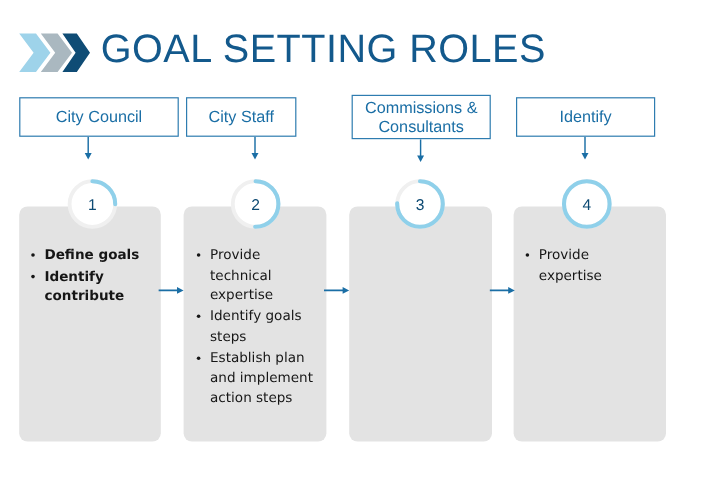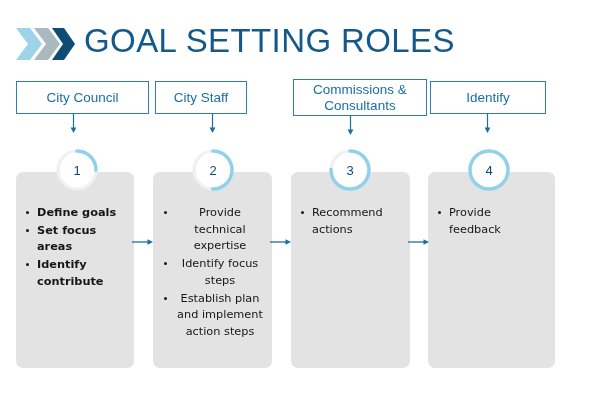--- a/index.html
+++ b/index.html
@@ -157,21 +157,21 @@
 <div class="header-box" style="left:155px; top:81px; width:92px; height:33px;">
   <span>City Staff</span>
 </div>
 <div class="header-arrow" style="left:208px; top:114px;">
   <svg width="9" height="20" viewBox="0 0 9 20">
     <line x1="4.5" y1="0" x2="4.5" y2="14" stroke="#1a6ea5" stroke-width="1.2"></line>
     <path d="M4.5 19 L1.6 13.5 L7.4 13.5 Z" fill="#1a6ea5"></path>
   </svg>
 </div>
 
-<div class="header-box" style="left:293px; top:79px; width:134px; height:37px;">
+<div class="header-box" style="left:293px; top:79px; width:116px; height:37px;">
   <span>Commissions &amp; Consultants</span>
 </div>
 <div class="header-arrow" style="left:346px; top:116px;">
   <svg width="9" height="20" viewBox="0 0 9 20">
     <line x1="4.5" y1="0" x2="4.5" y2="14" stroke="#1a6ea5" stroke-width="1.2"></line>
     <path d="M4.5 19 L1.6 13.5 L7.4 13.5 Z" fill="#1a6ea5"></path>
   </svg>
 </div>
 
 <div class="header-box" style="left:430px; top:81px; width:116px; height:33px;">
@@ -220,36 +220,34 @@
   <svg width="44" height="44" viewBox="0 0 44 44">
     <circle cx="22" cy="22" r="20" fill="#ffffff"></circle>
     <circle cx="22" cy="22" r="19" fill="none" stroke="#f0f0f0" stroke-width="3.2"></circle>
     <circle cx="22" cy="22" r="19" fill="none" stroke="#8fd0ea" stroke-width="3.4" stroke-linecap="round" stroke-dasharray="119.4 0" transform="rotate(-90 22 22)"></circle>
   </svg>
   <span class="step-num">4</span>
 </div>
 
 <ul class="bullets" style="left:24px; width:104px;font-weight:bold;">
   <li>Define goals</li>
-  <li>Set focus areas</li>
   <li>Identify contribute</li>
 </ul>
 
-<ul class="bullets" style="left:162px; width:103px;text-align:center;">
+<ul class="bullets" style="left:162px; width:103px;">
   <li>Provide technical expertise</li>
-  <li>Identify  focus steps</li>
+  <li>Identify  goals steps</li>
   <li>Establish plan and implement action steps</li>
 </ul>
 
 <ul class="bullets" style="left:299px; width:106px;">
-  <li>Recommend actions</li>
 </ul>
 
 <ul class="bullets" style="left:436px; width:110px;">
-  <li>Provide feedback</li>
+  <li>Provide expertise</li>
 </ul>
 
 <div class="connector" style="left:132px;">
   <svg width="22" height="16" viewBox="0 0 22 16">
     <line x1="0" y1="8" x2="17" y2="8" stroke="#1a6ea5" stroke-width="1.3"></line>
     <path d="M21 8 L15.5 5.2 L15.5 10.8 Z" fill="#1a6ea5"></path>
   </svg>
 </div>
 <div class="connector" style="left:270px;">
   <svg width="22" height="16" viewBox="0 0 22 16">

